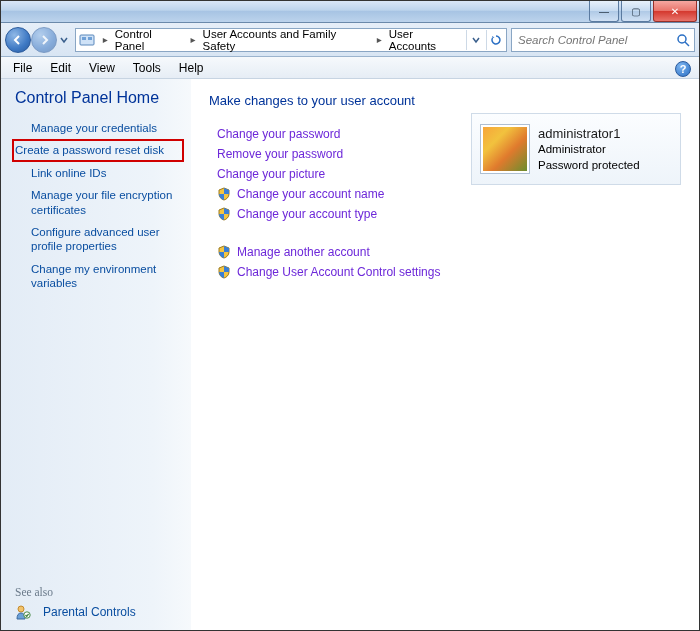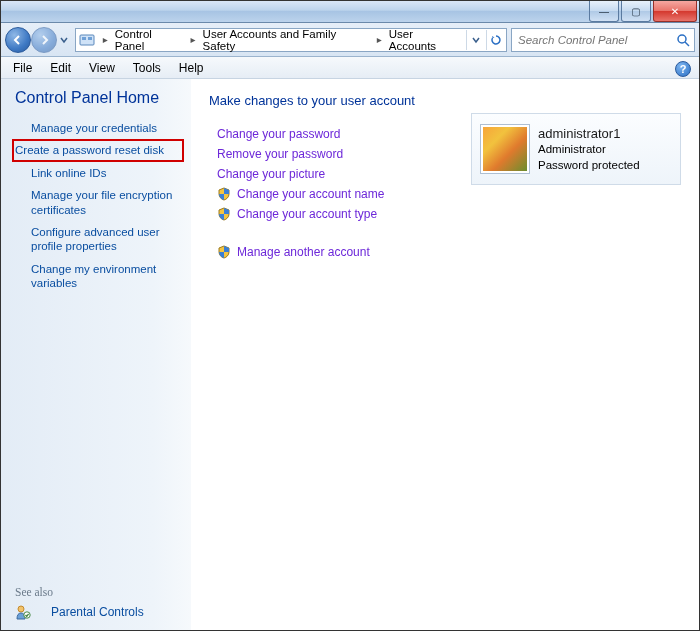--- a/index.html
+++ b/index.html
@@ -148,21 +148,21 @@
   }
   .side-link.highlighted {
     outline: 2px solid #d00000;
     outline-offset: -1px;
     padding: 3px 4px 3px 2px;
     margin: 1px 2px 1px -2px;
   }
   .side-spacer { flex:1; }
   .see-also { color:#6a7a8a; font-size:11.5px; margin-bottom:6px;font-family:Liberation Serif, serif; }
   .side-bottom {
-    display:flex; align-items:center; gap:20px;
+    display:flex; align-items:center; gap:12px;
     color:#0a4ea0; font-size:12px;
   }
   .content {
     flex:1;
     background:#fff;
     padding: 14px 18px;
     position:relative;
   }
   .content h1 {
     font-size: 13px;
@@ -369,20 +369,30 @@
       <div class="task">
         <span class="shield">
           <svg width="14" height="14" viewBox="0 0 14 14">
               <path d="M7 1 L12 3 V7 C12 10 9.5 12.5 7 13 C4.5 12.5 2 10 2 7 V3 Z" fill="#f4c542" stroke="#9a7a20"></path>
               <path d="M7 1 L12 3 V7 H7 Z" fill="#3a7fd6"></path>
               <path d="M7 7 H2 V7 C2 10 4.5 12.5 7 13 Z" fill="#3a7fd6"></path>
             </svg>
         </span>
         <span>Manage another account</span>
       </div>
+      <div class="task">
+        <span class="shield">
+          <svg width="14" height="14" viewBox="0 0 14 14">
+              <path d="M7 1 L12 3 V7 C12 10 9.5 12.5 7 13 C4.5 12.5 2 10 2 7 V3 Z" fill="#f4c542" stroke="#9a7a20"></path>
+              <path d="M7 1 L12 3 V7 H7 Z" fill="#3a7fd6"></path>
+              <path d="M7 7 H2 V7 C2 10 4.5 12.5 7 13 Z" fill="#3a7fd6"></path>
+            </svg>
+        </span>
+        <span>Change User Account Control settings</span>
+      </div>
     </div>
 
     <div class="account-card">
       <div class="acct-pic">
         <div class="flower"></div>
       </div>
       <div class="acct-info">
         <div class="acct-name">administrator1</div>
         <div>Administrator</div>
         <div>Password protected</div>

